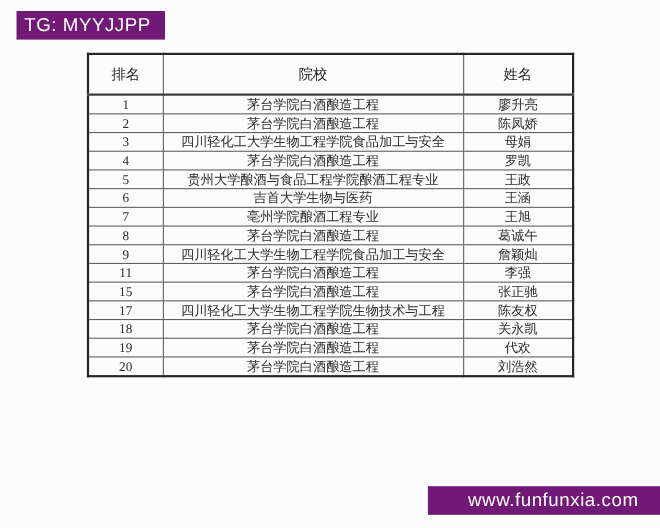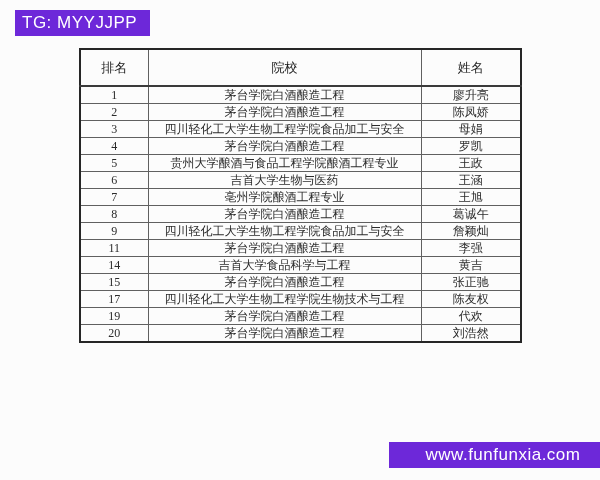--- a/index.html
+++ b/index.html
@@ -5,21 +5,21 @@
   html, body { margin: 0; padding: 0; }
   body {
     width: 600px; height: 480px;
     background: #fcfcfc;
     position: relative;
     font-family: "Liberation Sans", sans-serif;
     overflow: hidden;
   }
   .badge {
     position: absolute;
-    background: #6d28d9;
+    background: #701a75;
     color: #ffffff;
     display: flex;
     align-items: center;
     font-size: 17px;
     letter-spacing: 0.5px;
     white-space: nowrap;
   }
   .badge-tg {
     left: 15px; top: 10px;
     width: 135px; height: 26px;
@@ -128,33 +128,33 @@
         <td>9</td>
         <td>四川轻化工大学生物工程学院食品加工与安全</td>
         <td>詹颖灿</td>
       </tr>
       <tr>
         <td>11</td>
         <td>茅台学院白酒酿造工程</td>
         <td>李强</td>
       </tr>
       <tr>
-        <td>14</td>
-        <td>吉首大学食品科学与工程</td>
-        <td>黄吉</td>
-      </tr>
-      <tr>
         <td>15</td>
         <td>茅台学院白酒酿造工程</td>
         <td>张正驰</td>
       </tr>
       <tr>
         <td>17</td>
         <td>四川轻化工大学生物工程学院生物技术与工程</td>
         <td>陈友权</td>
+      </tr>
+      <tr>
+        <td>18</td>
+        <td>茅台学院白酒酿造工程</td>
+        <td>关永凯</td>
       </tr>
       <tr>
         <td>19</td>
         <td>茅台学院白酒酿造工程</td>
         <td>代欢</td>
       </tr>
       <tr>
         <td>20</td>
         <td>茅台学院白酒酿造工程</td>
         <td>刘浩然</td>

